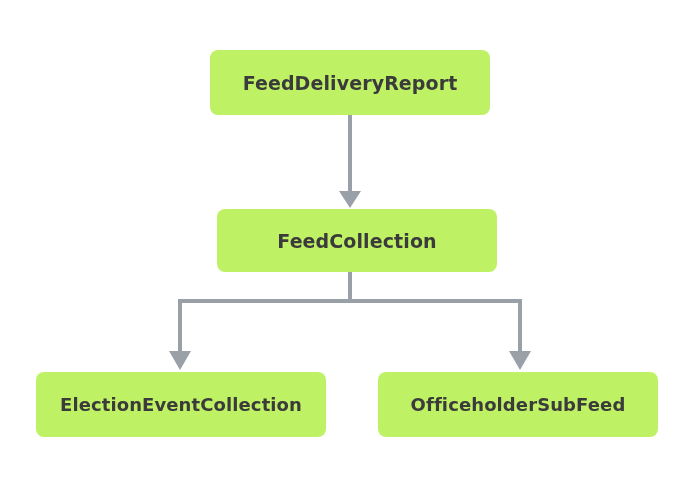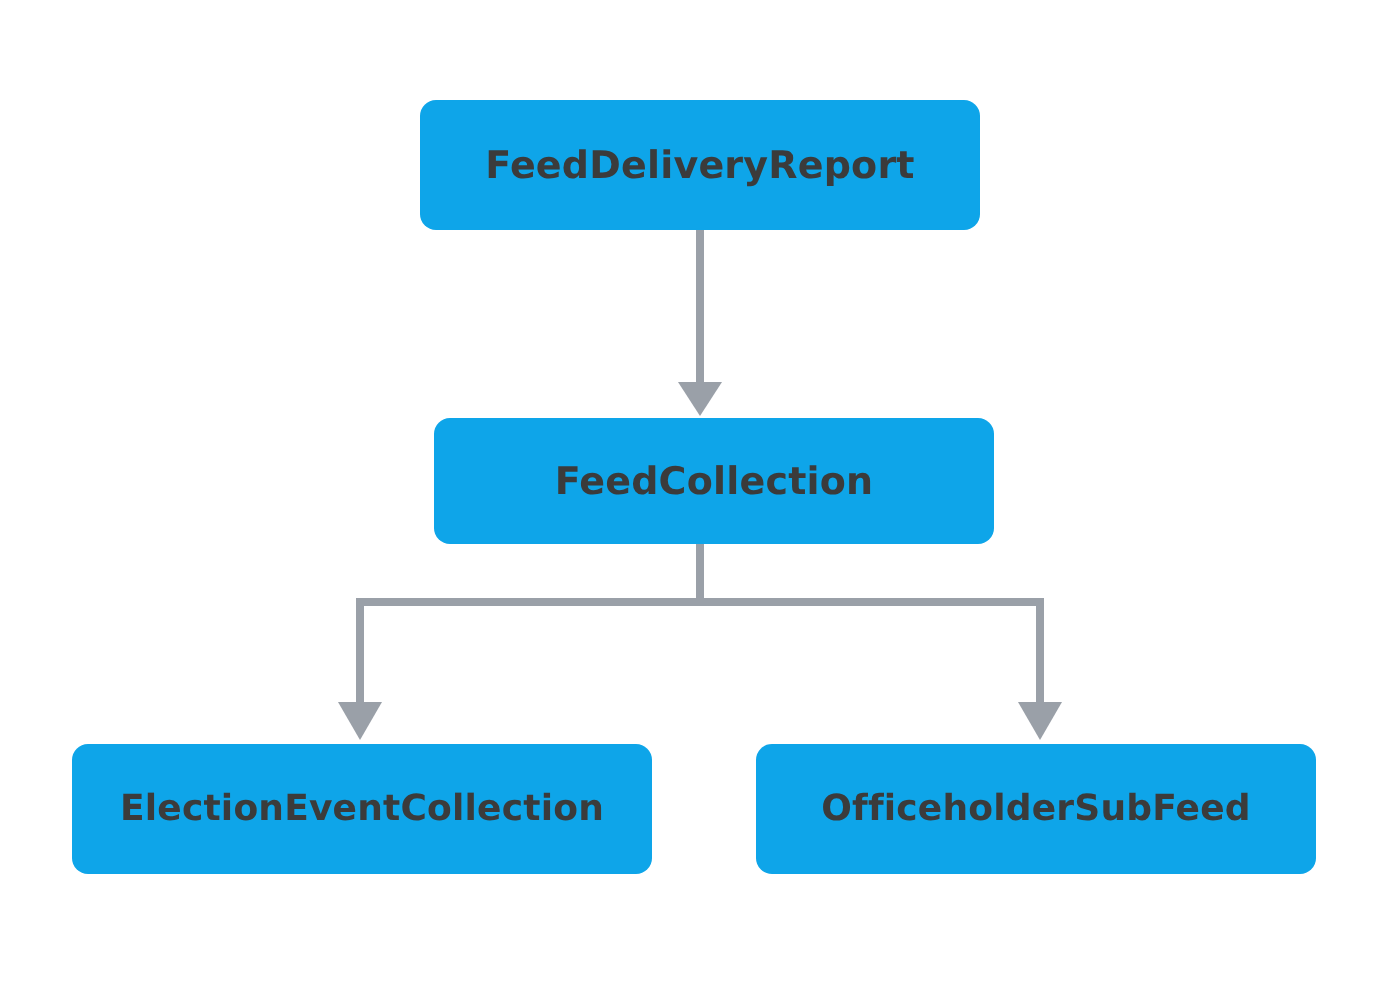--- a/index.html
+++ b/index.html
@@ -22,21 +22,21 @@
   #connector-layer {
     position: absolute;
     left: 0;
     top: 0;
     width: 700px;
     height: 500px;
   }
   .node {
     position: absolute;
     box-sizing: border-box;
-    background: #0ea5e9;
+    background: #bef264;
     border-radius: 8px;
     display: flex;
     align-items: center;
     justify-content: center;
     text-align: center;
     color: #3b3b3b;
     font-weight: bold;
     letter-spacing: 0.1px;
     -webkit-font-smoothing: antialiased;
   }

